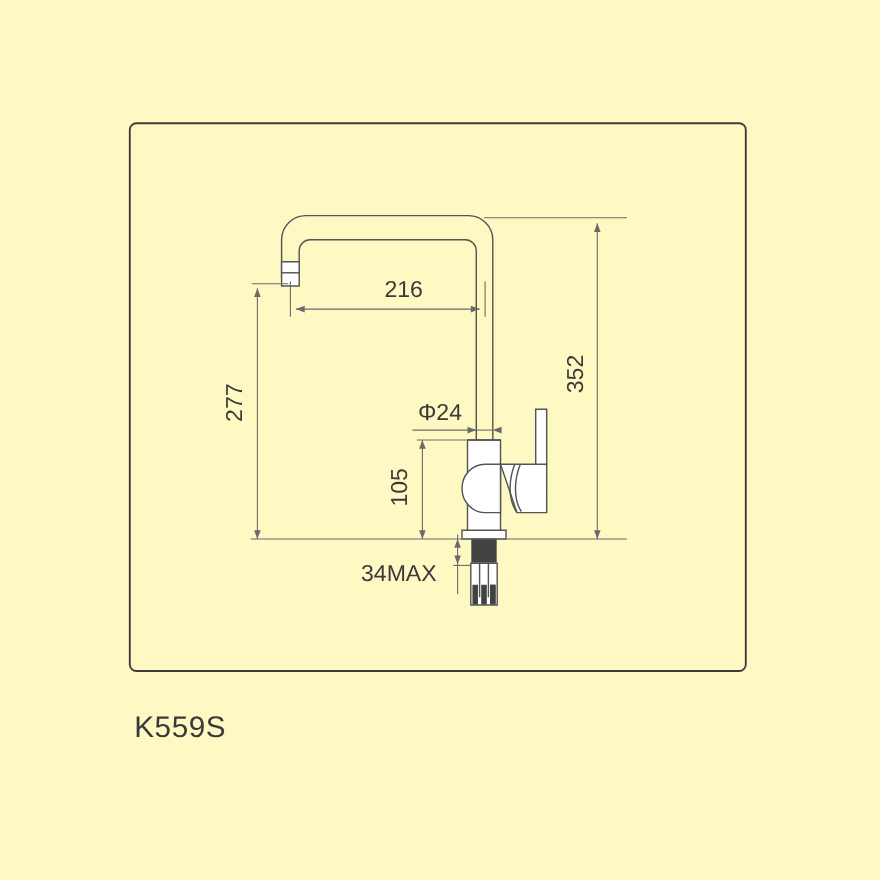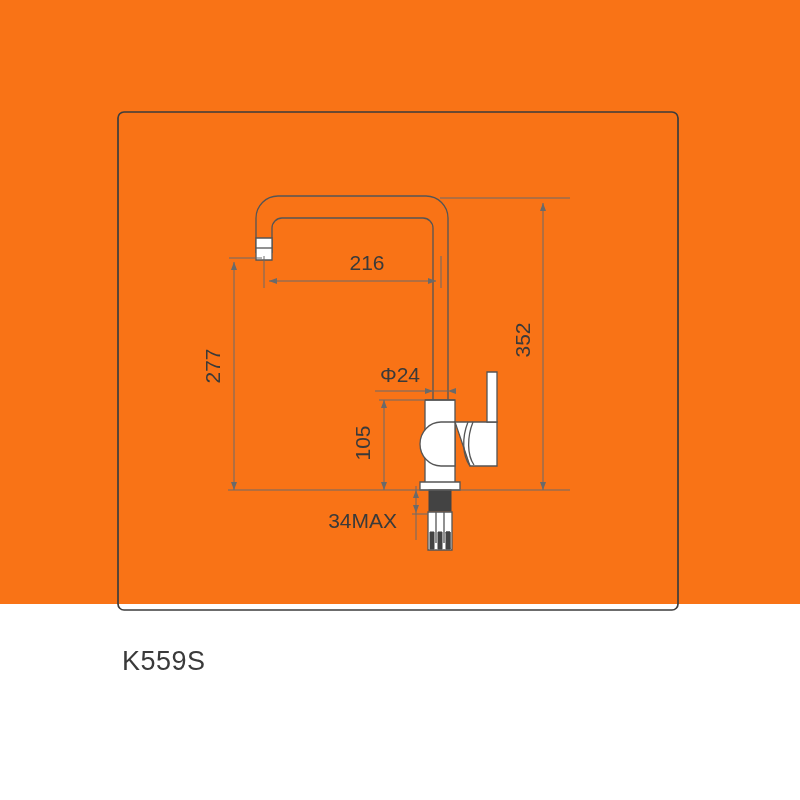--- a/index.html
+++ b/index.html
@@ -12,22 +12,22 @@
     width: 800px;
     height: 800px;
     font-family: "Liberation Sans", sans-serif;
     position: relative;
     overflow: hidden;
   }
   #page {
     position: absolute;
     left: 0; top: 0;
     width: 800px;
-    height: 604px;
-    background: #f97316;
+    height: 800px;
+    background: #fef9c3;
   }
   #drawing-svg {
     position: absolute;
     left: 0;
     top: 0;
     width: 800px;
     height: 800px;
     display: block;
   }
   .dim-text {

